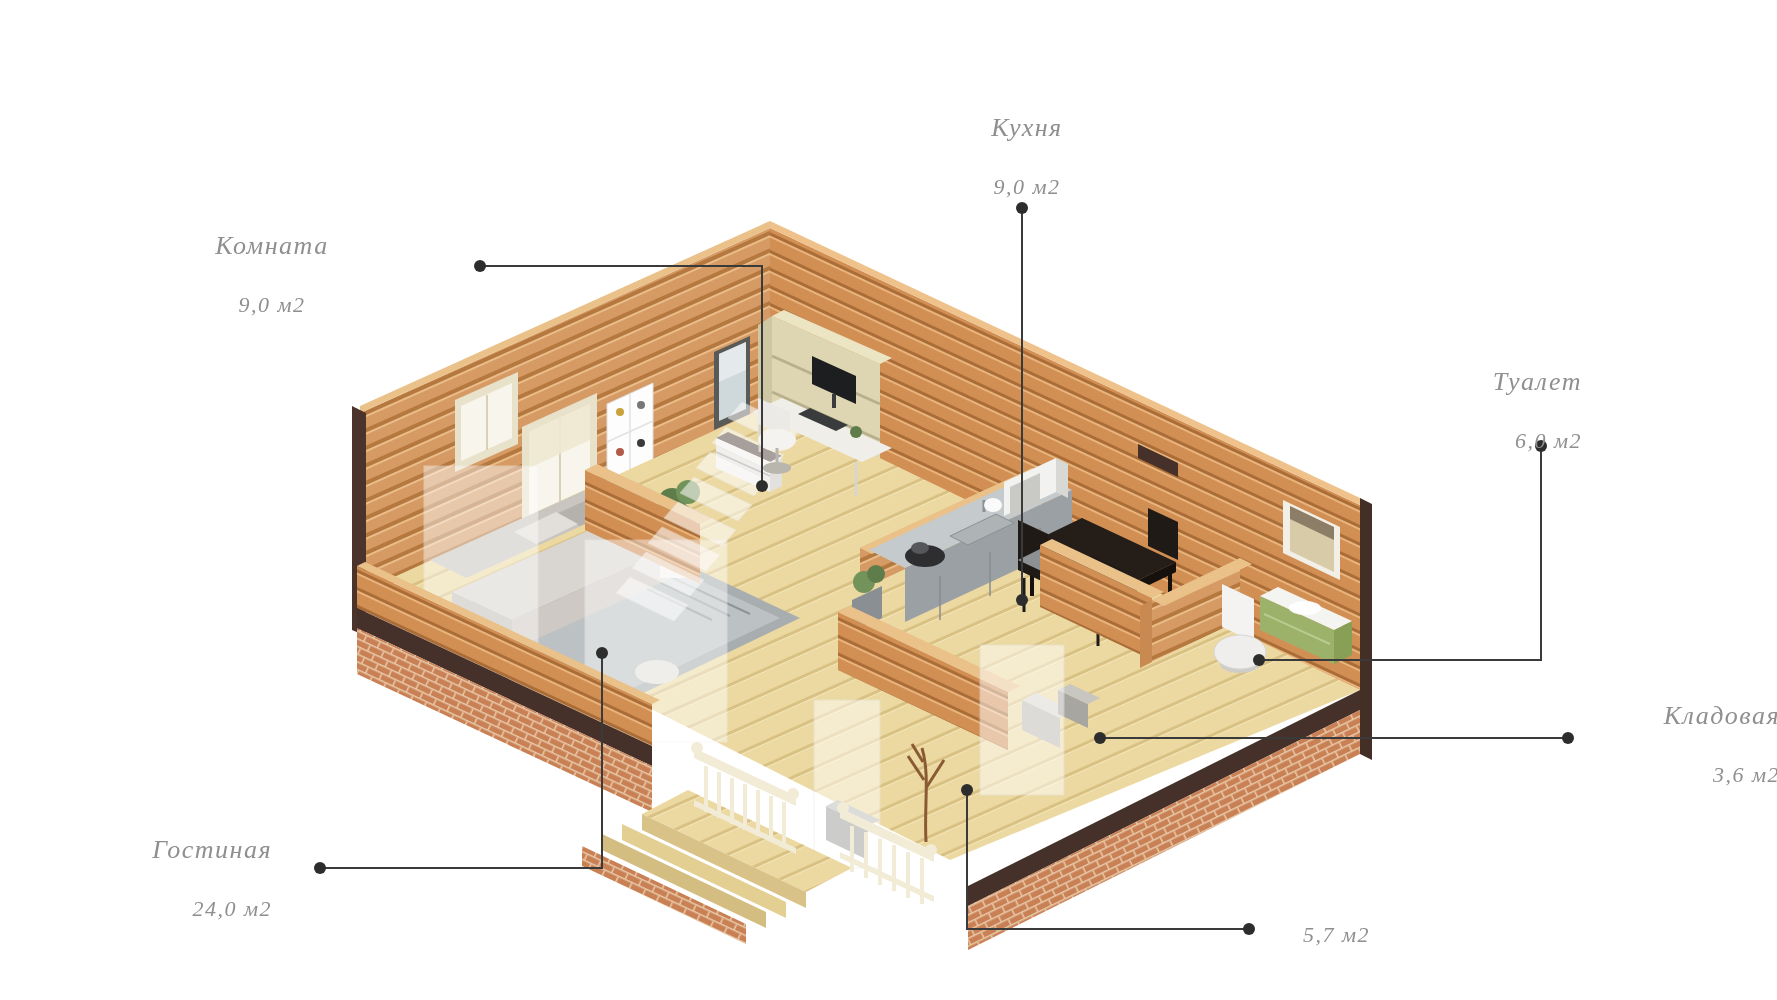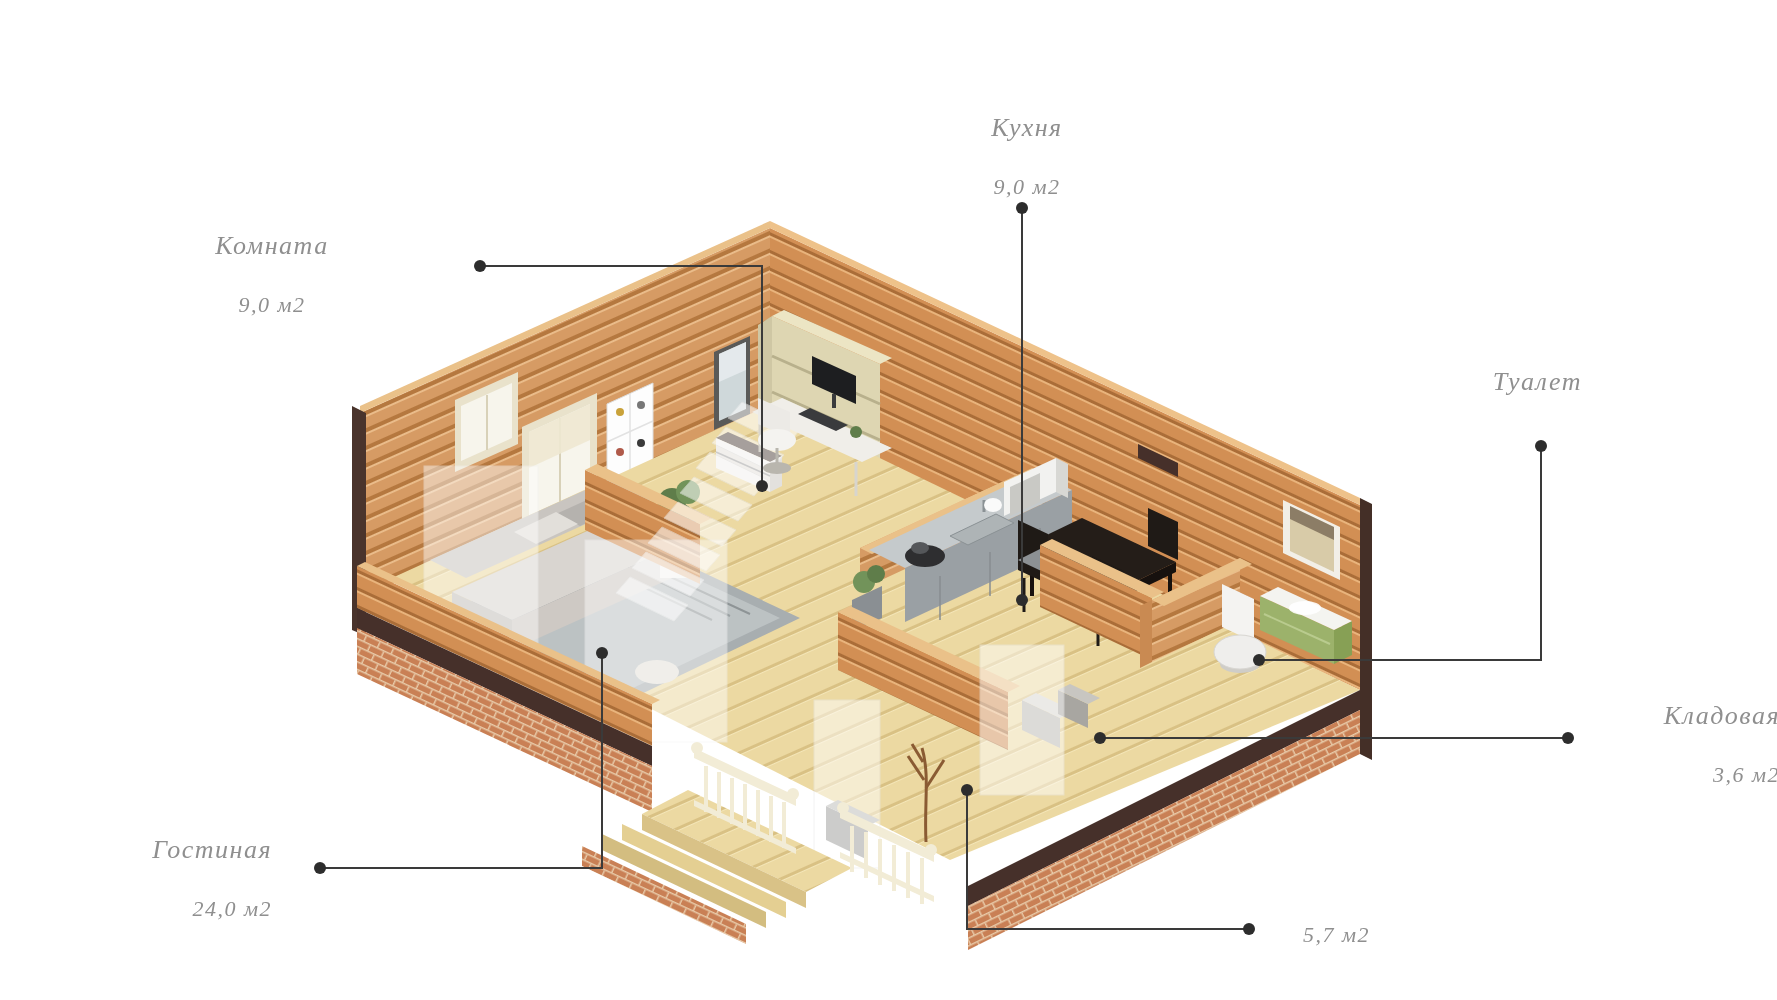--- a/index.html
+++ b/index.html
@@ -342,20 +342,21 @@
       <div class="room-label al-center" style="top: 112px; left: 867px;">
         <span class="rname">Кухня</span>
         <span class="rarea">9,0 м2</span>
       </div>
       <div class="room-label al-right" style="top: 230px; left: 112px; text-align: center;">
         <span class="rname">Комната</span>
         <span class="rarea">9,0 м2</span>
       </div>
       <div class="room-label al-right" style="top: 366px; left: 1262px;">
         <span class="rname">Туалет</span>
+        <span class="rarea">6,0 м2</span>
       </div>
       <div class="room-label al-right" style="top: 700px; left: 1460px; text-align: right;">
         <span class="rname">Кладовая</span>
         <span class="rarea">3,6 м2</span>
       </div>
       <div class="room-label al-right" style="top: 834px; left: -48px;">
         <span class="rname">Гостиная</span>
         <span class="rarea">24,0 м2</span>
       </div>
       <div class="room-label al-left" style="top: 892px; left: 1303px;">

